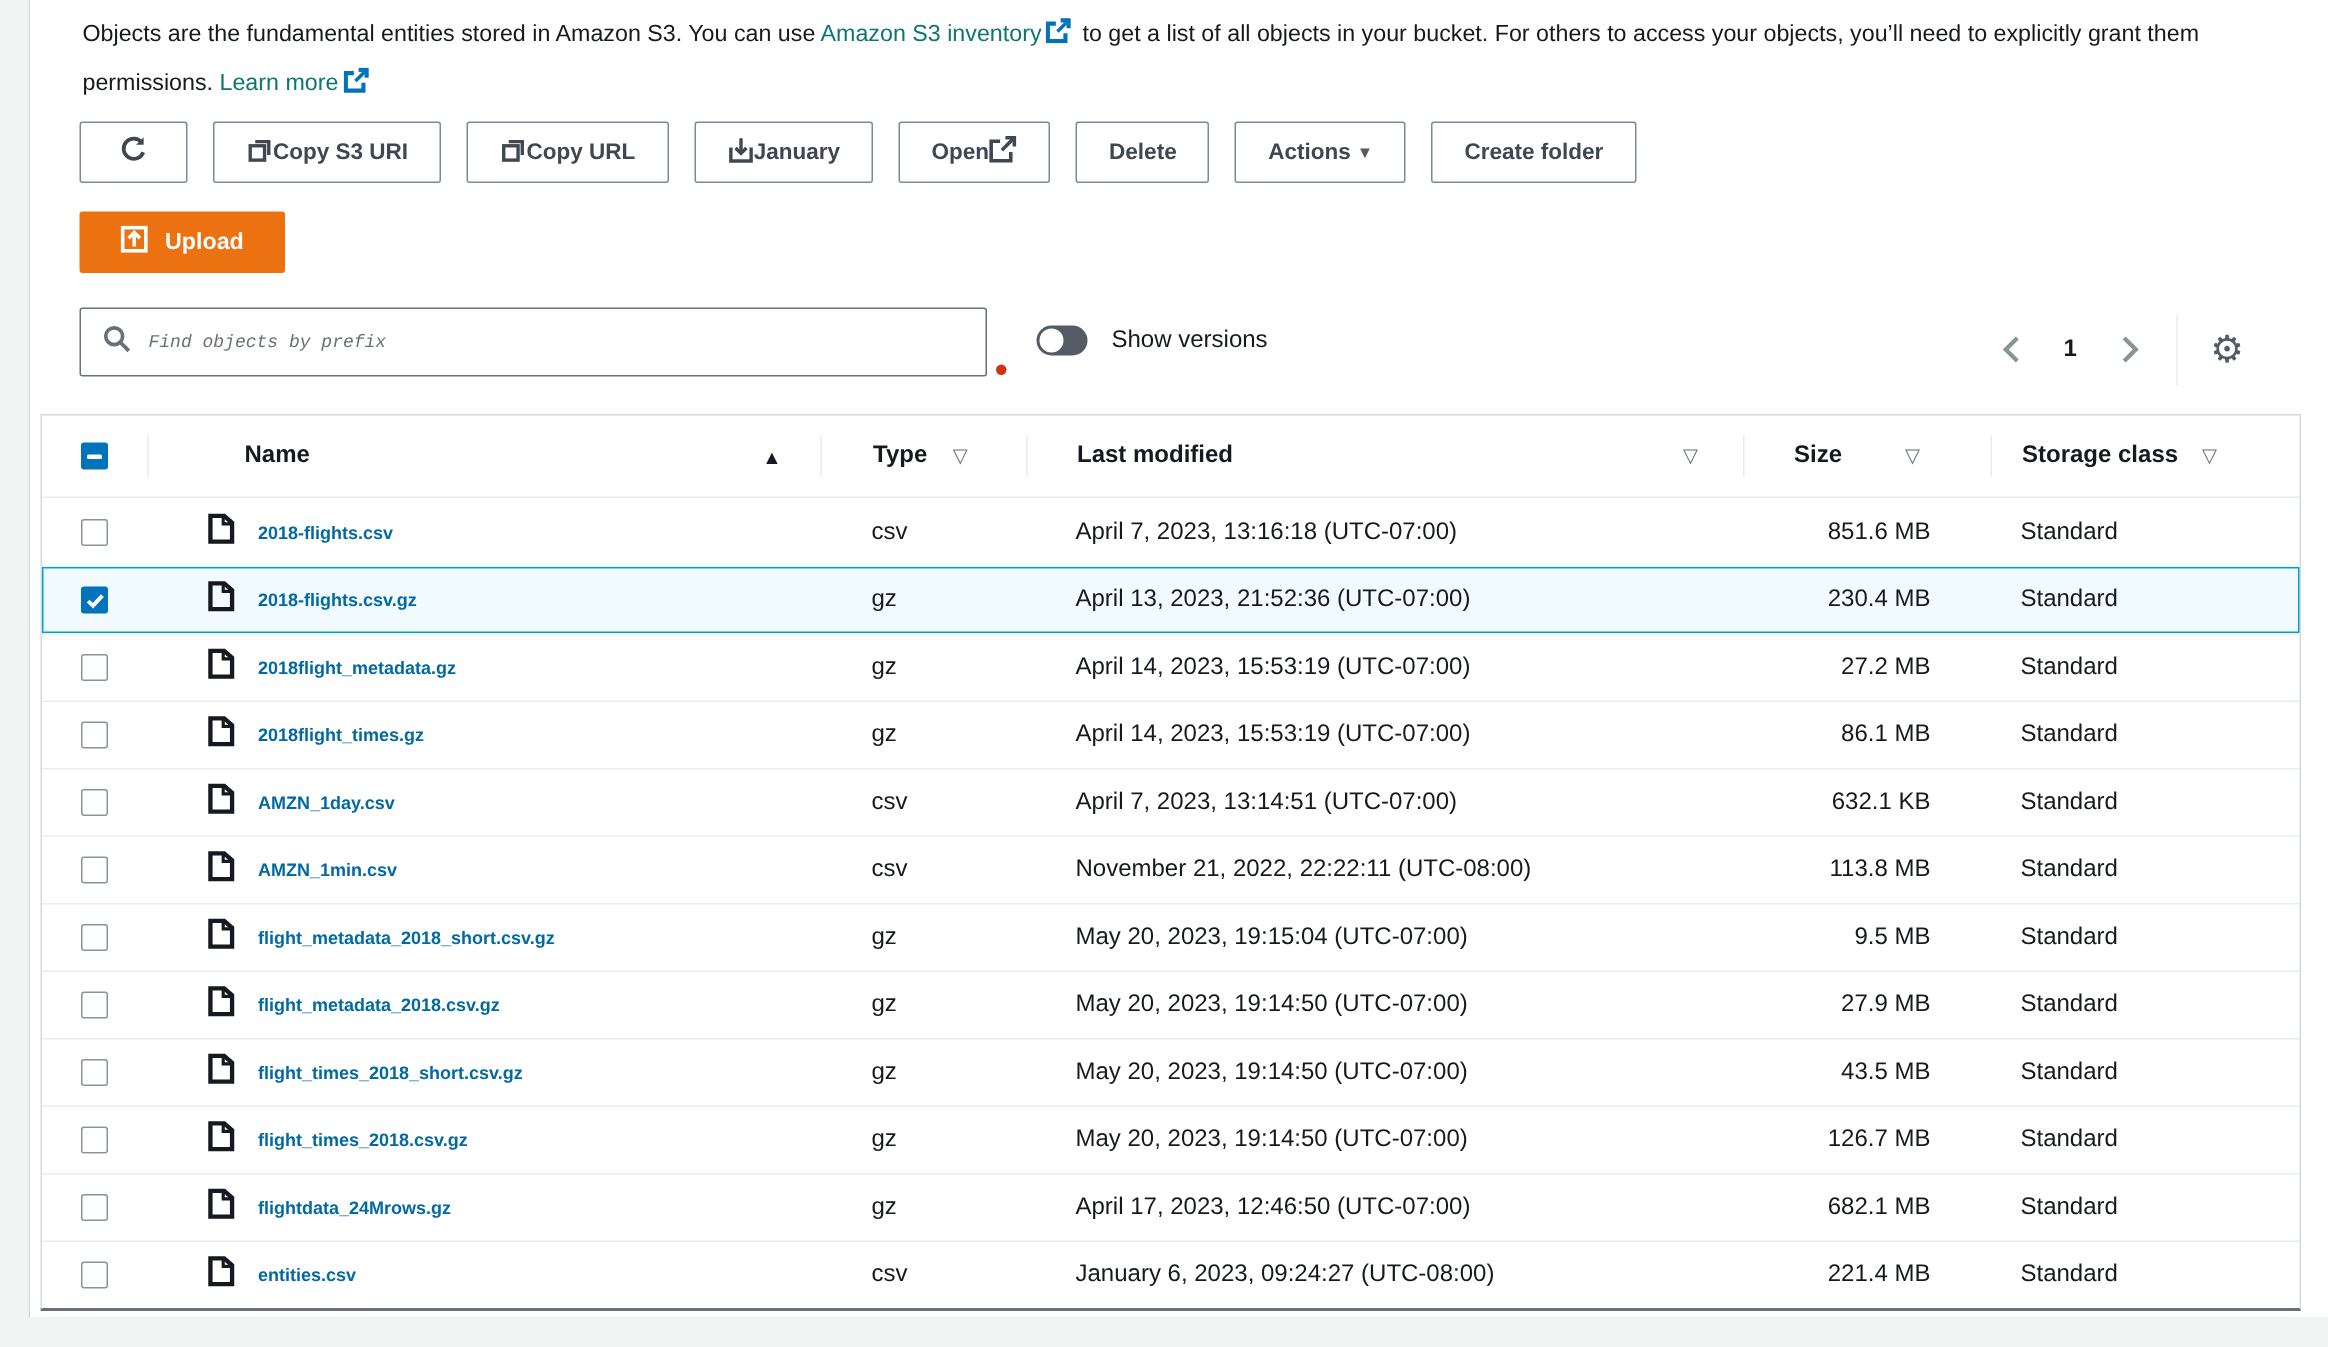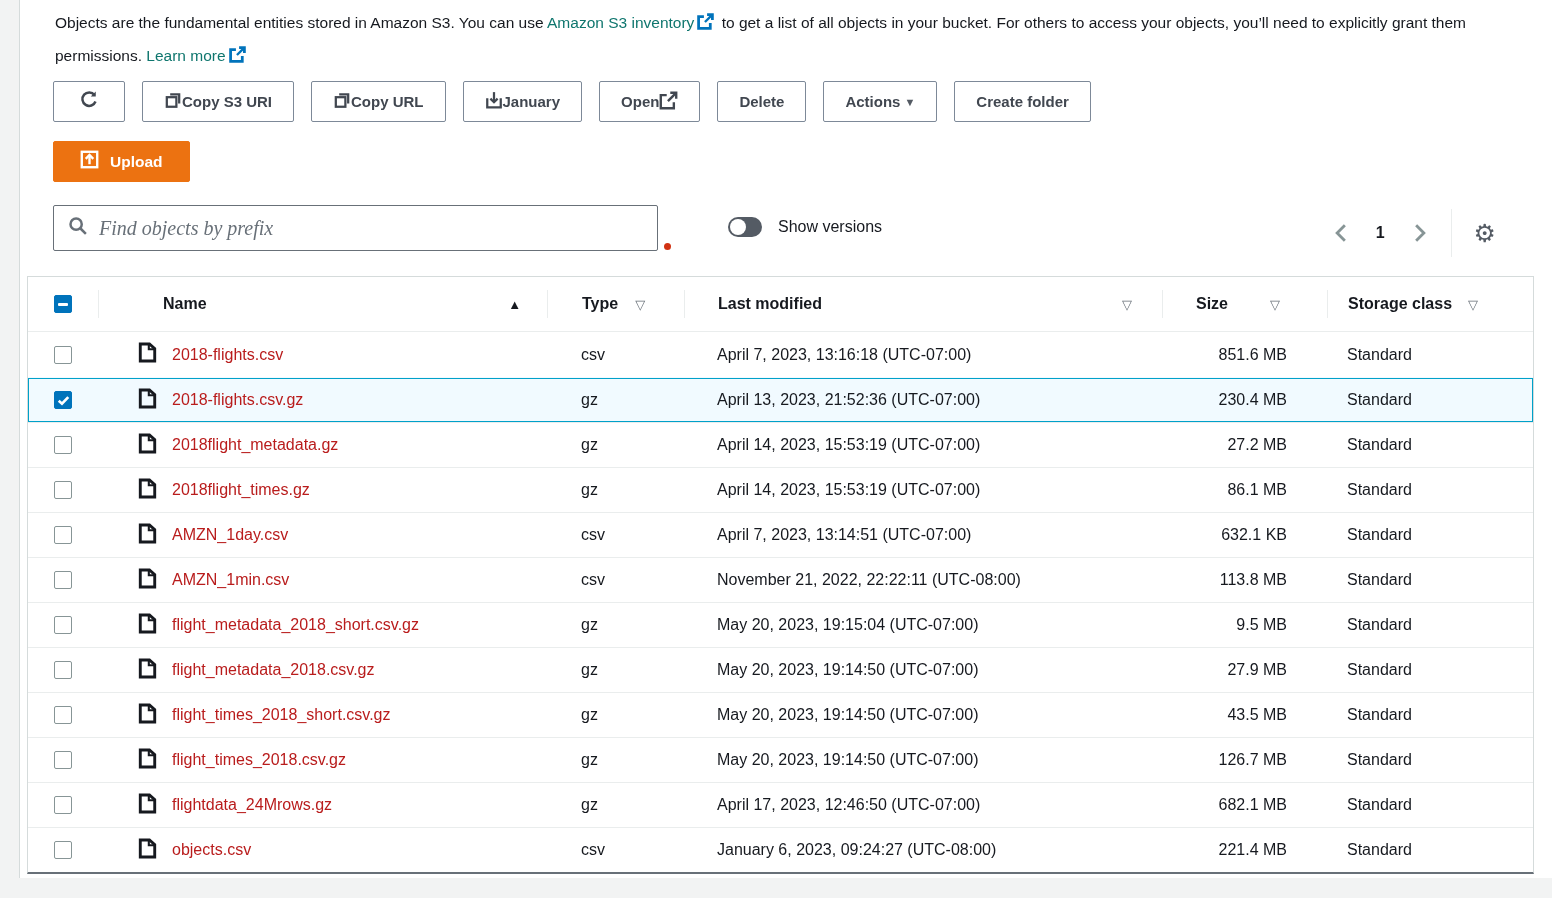--- a/index.html
+++ b/index.html
@@ -37,27 +37,27 @@
     font-size:15.5px; font-weight:bold; color:#fff; cursor:pointer;
   }
   
   .controls { position:absolute; left:0; top:205px; right:0; height:46px; }
   .search-box {
     position:absolute; left:33px; top:0; width:605px; height:46px;
     border:1px solid #687078; border-radius:2px; background:#fff;
     display:flex; align-items:center; padding:0 14px; gap:11px;
   }
   .search-box input {
-    border:none; outline:none; flex:1; font-size:20px;
-    font-family:Liberation Serif, serif;
+    border:none; outline:none; flex:1; font-size:12px;
+    font-family:Liberation Mono, monospace;
   }
   .search-box input::placeholder { color:#687078; font-style:italic; }
   .red-dot { position:absolute; left:610px; top:37px; width:7px; height:7px;
     border-radius:50%; background:#d13212; }
-  .toggle-group { position:absolute; left:708px; top:12px; display:flex; align-items:center; gap:16px; }
+  .toggle-group { position:absolute; left:671px; top:12px; display:flex; align-items:center; gap:16px; }
   .toggle {
     width:34px; height:20px; border-radius:10px; background:#545b64; position:relative; cursor:pointer;
   }
   .toggle .knob {
     position:absolute; left:2px; top:2px; width:16px; height:16px; border-radius:50%; background:#fff;
   }
   .toggle-label { font-size:16px; color:#16191f; }
   .pager { position:absolute; right:50px; top:4px; display:flex; align-items:center; }
   .pg-chev { padding:6px 10px; cursor:pointer; display:flex; }
   .pg-num { font-size:16px; font-weight:bold; color:#16191f; padding:0 18px; }
@@ -90,21 +90,21 @@
   .checkbox {
     width:18px; height:18px; border:1px solid #879596; border-radius:2px; background:#fff;
     display:flex; align-items:center; justify-content:center; cursor:pointer;
   }
   .checkbox.checked, .checkbox.indeterminate { background:#0073bb; border-color:#0073bb; }
   .checkbox .dash { width:10px; height:3px; background:#fff; border-radius:1px; display:none; }
   .checkbox.indeterminate .dash { display:block; }
   .checkbox svg { display:none; }
   .checkbox.checked svg { display:block; }
   .cell-name { display:flex; align-items:center; gap:15px; padding-left:40px; }
-  .obj-link { color:#b91c1c; text-decoration:none; font-size:16px; cursor:pointer; }
+  .obj-link { color:#0369a1; text-decoration:none; font-size:12px; cursor:pointer;font-weight:bold; }
   .cell-type { padding-left:34px; }
   .cell-modified { padding-left:33px; }
   .cell-size { text-align:right; padding-right:40px; }
   .cell-storage { padding-left:20px; }
 </style>
 </head>
 <body>
 
 <div class="panel">
 
@@ -456,21 +456,21 @@
     <div class="cb-wrap">
       <span class="checkbox">
         
       </span>
     </div>
     <div class="cell-name">
       <span><svg width="19" height="21" viewBox="0 0 14 16">
                 <path d="M1.5 1.5h7L12.5 5v9.5h-11z" fill="none" stroke="#16191f" stroke-width="2.2"></path>
                 <path d="M8 1.5V5.5h4.5" fill="none" stroke="#16191f" stroke-width="1.6"></path>
               </svg></span>
-      <a href="#" class="obj-link">objects.csv</a>
+      <a href="#" class="obj-link">entities.csv</a>
     </div>
     <div class="cell-type">csv</div>
     <div class="cell-modified">January 6, 2023, 09:24:27 (UTC-08:00)</div>
     <div class="cell-size">221.4 MB</div>
     <div class="cell-storage">Standard</div>
   </div>
 </div>
   </div>
 
 </div>

